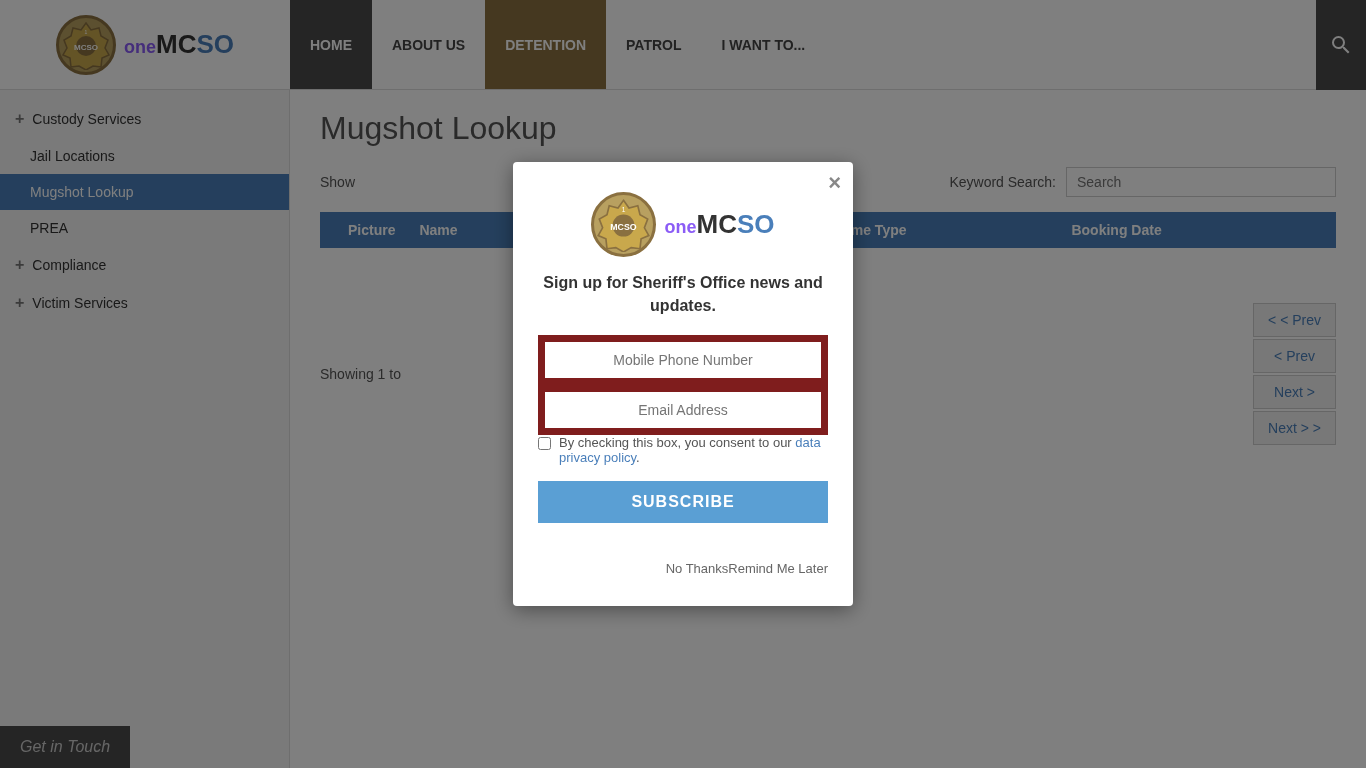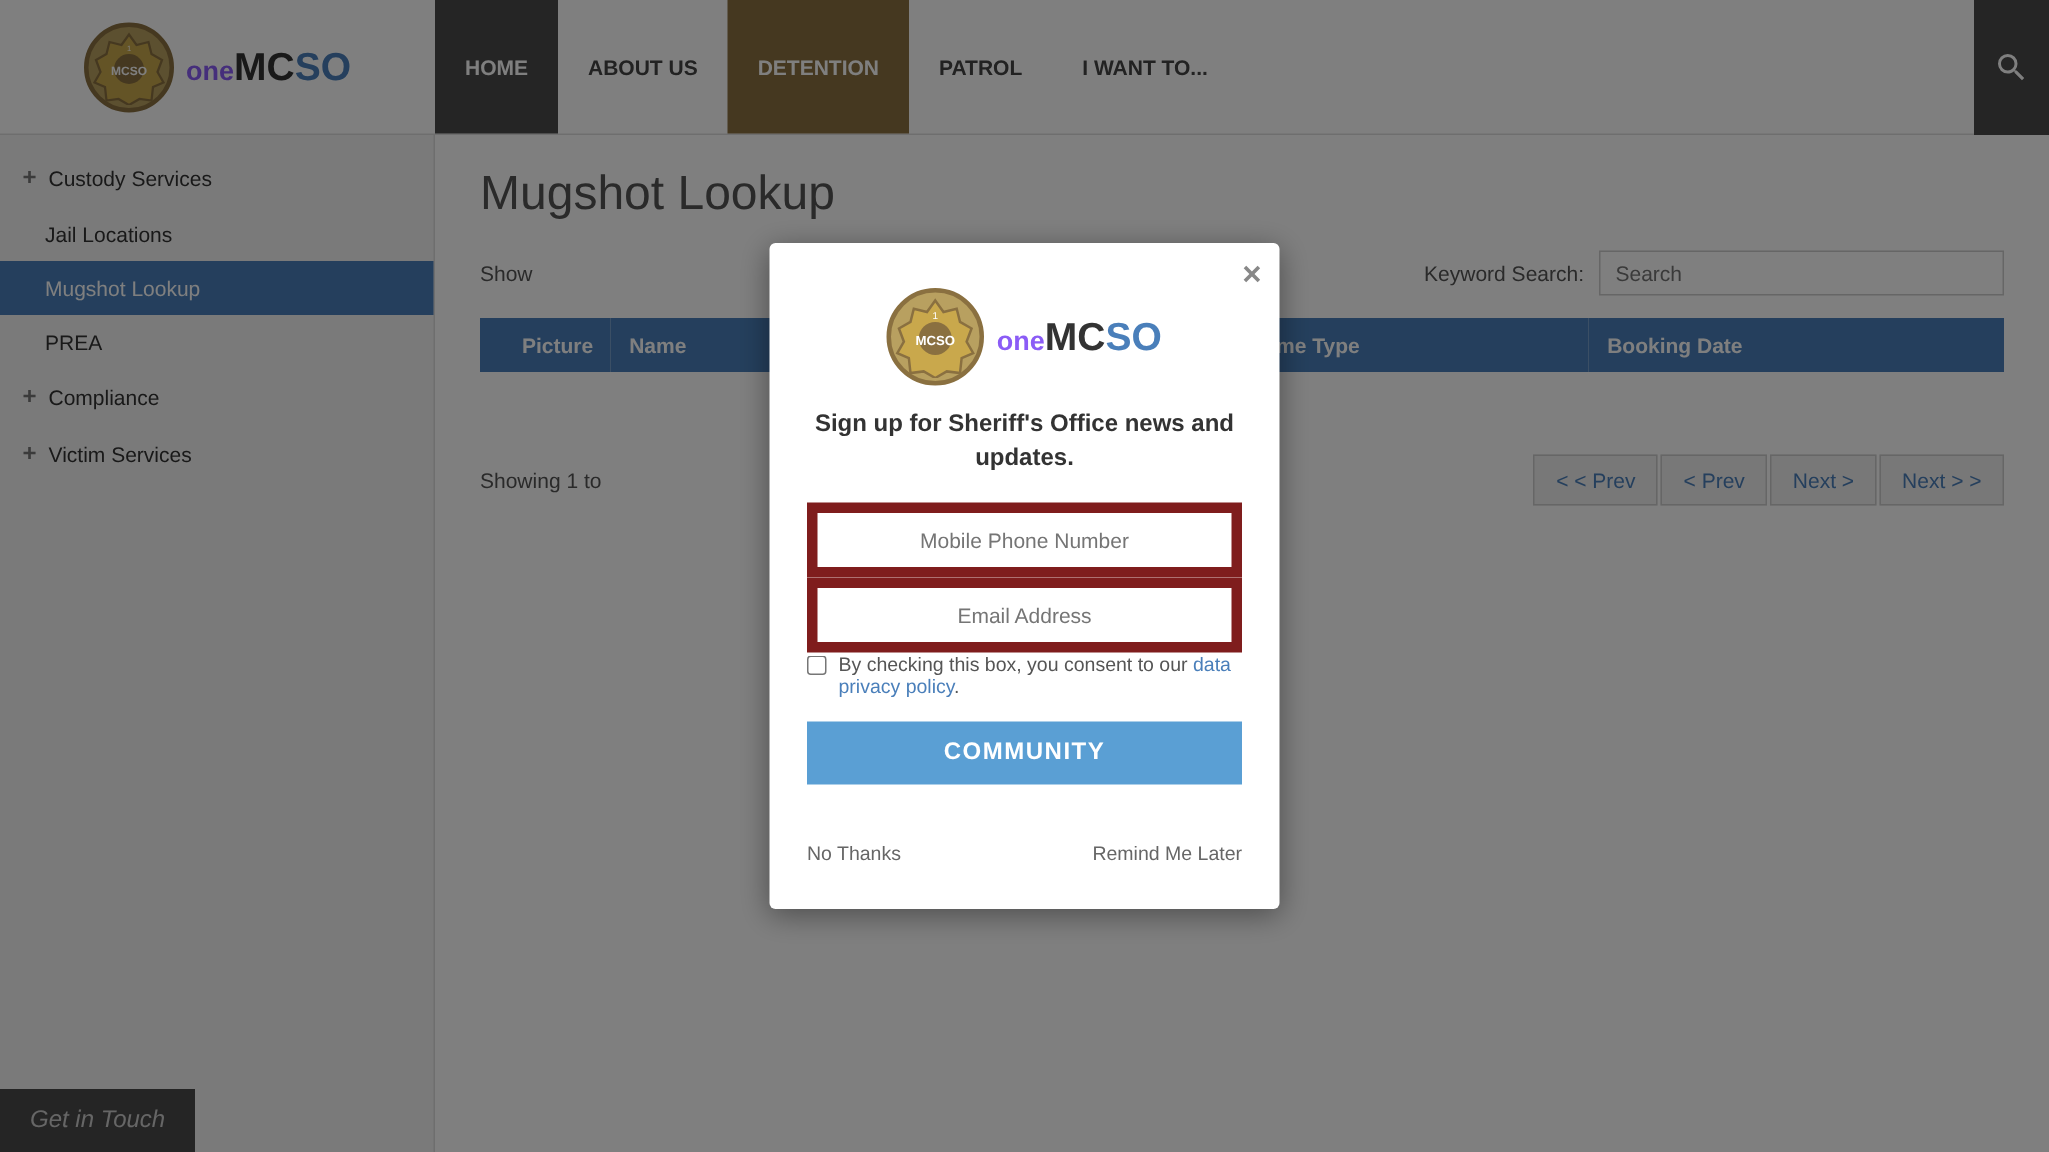--- a/index.html
+++ b/index.html
@@ -156,20 +156,21 @@
       display: flex;
       justify-content: space-between;
       align-items: center;
       margin-top: 15px;
       font-size: 14px;
     }
     .showing-text { color: #555; }
     .pagination-buttons {
       display: flex;
       gap: 2px;
+      flex-direction: column;
     }
     .page-btn {
       padding: 8px 14px;
       border: 1px solid #ccc;
       background: #f0f0f0;
       cursor: pointer;
       font-size: 14px;
       color: #4a7fba;
     }
 
@@ -255,21 +256,21 @@
       padding: 12px 0;
       width: 100%;
       font-size: 16px;
       font-weight: bold;
       cursor: pointer;
       letter-spacing: 1px;
       margin-bottom: 14px;
     }
     .modal-links-row {
       display: flex;
-      justify-content: space-between;
+      justify-content: flex-end;
       font-size: 13px;
       margin-top: 24px;
     }
     .modal-links-row span {
       color: #666;
       cursor: pointer;
     }
 
     
     .get-in-touch {
@@ -431,21 +432,21 @@
 
     
     <div class="modal-checkbox-row">
       <input type="checkbox" style="">
       <span>
         <span>By checking this box, you consent to our </span><a class="modal-link" href="#">data privacy policy</a><span>.</span>
       </span>
     </div>
 
     
-    <button class="subscribe-btn">COMMUNITY</button>
+    <button class="subscribe-btn">SUBSCRIBE</button>
 
     
     <div class="modal-links-row">
       <span>No Thanks</span>
       <span>Remind Me Later</span>
     </div>
   </div>
 </div>
 
 </body></html>

